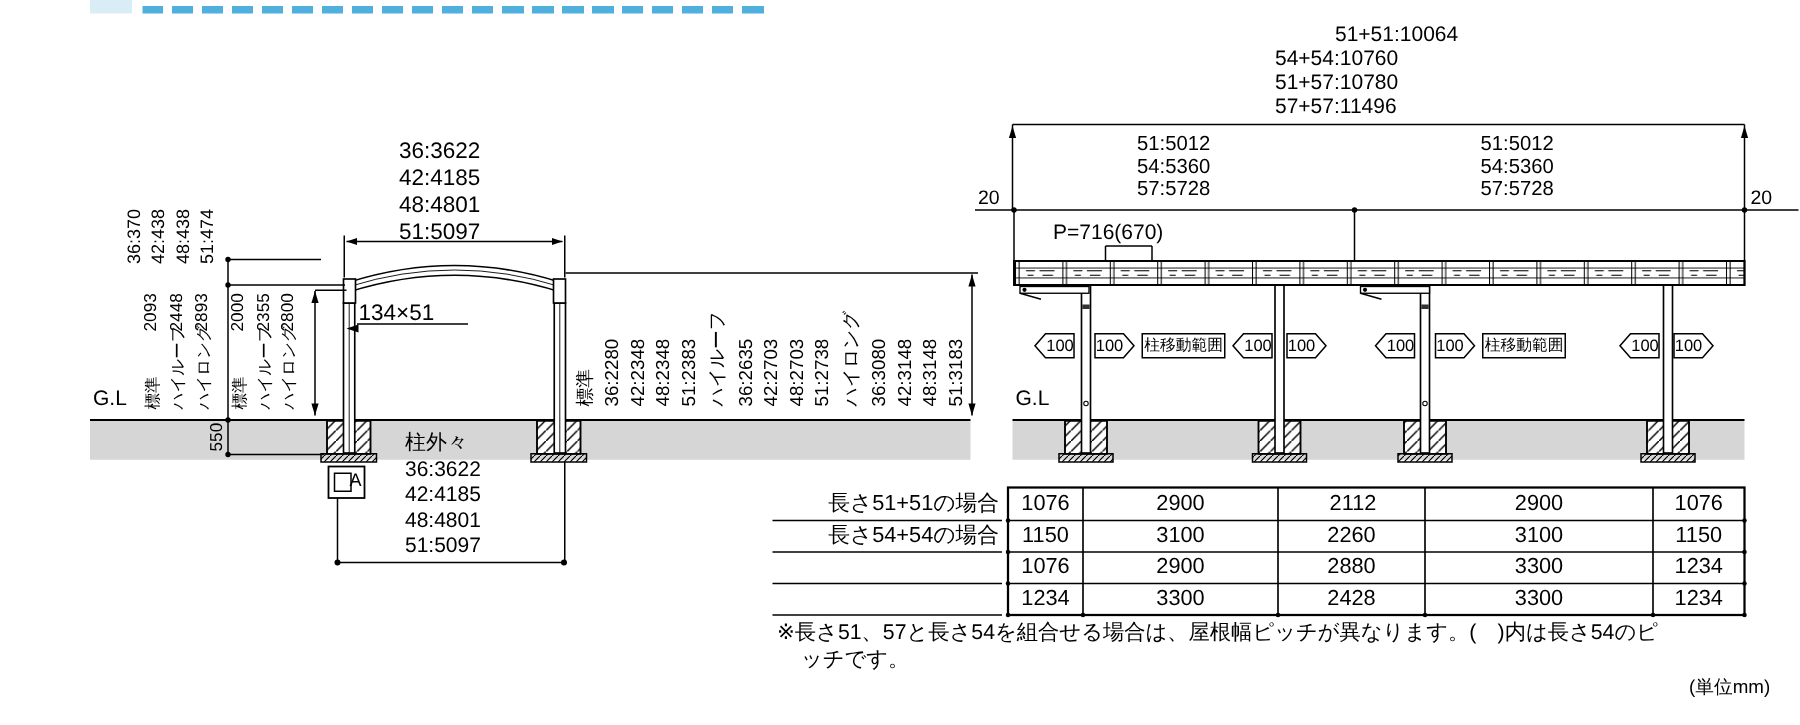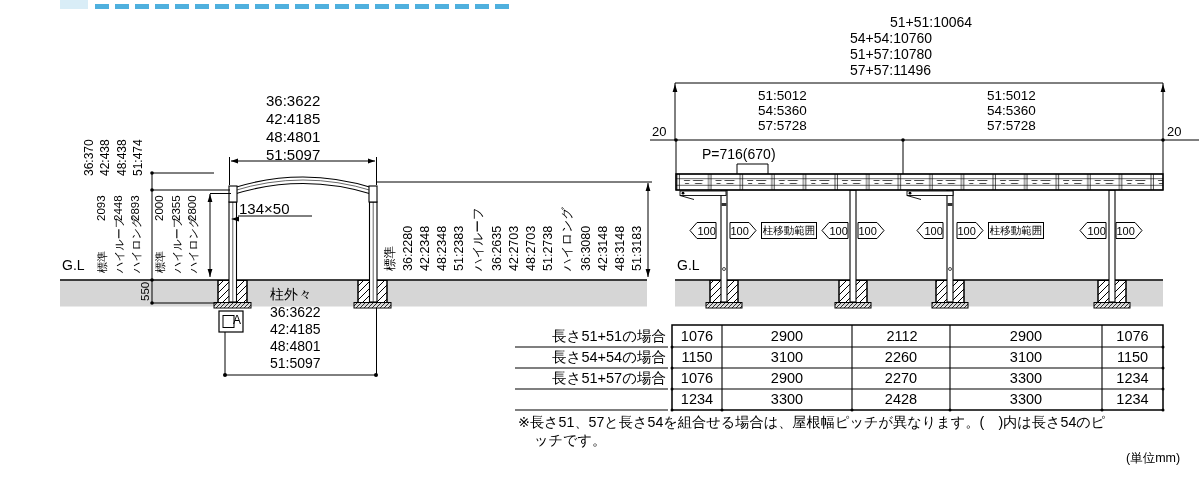--- a/index.html
+++ b/index.html
@@ -223,21 +223,21 @@
   <div class="rot" style="left:114px;top:273px;font-size:11px;">ハイルーフ</div>
   <div class="rot" style="left:131px;top:273px;font-size:11px;">ハイロング</div>
 
   <div class="rot" style="left:154px;top:221px;font-size:11.5px;">2000</div>
   <div class="rot" style="left:171px;top:221px;font-size:11.5px;">2355</div>
   <div class="rot" style="left:187px;top:221px;font-size:11.5px;">2800</div>
   <div class="rot" style="left:155px;top:273px;font-size:11px;">標準</div>
   <div class="rot" style="left:172px;top:273px;font-size:11px;">ハイルーフ</div>
   <div class="rot" style="left:188px;top:273px;font-size:11px;">ハイロング</div>
 
-  <div class="t" style="left:239px;top:200px;font-size:15px;">134×50</div>
+  <div class="t" style="left:239px;top:200px;font-size:15px;">134×51</div>
   <div class="t" style="left:62px;top:257px;font-size:14px;">G.L</div>
   <div class="rot" style="left:140px;top:301px;font-size:11.5px;">550</div>
 
   <div class="rot" style="left:384px;top:271px;font-size:12.5px;">標準</div>
   <div class="rot" style="left:402px;top:271px;font-size:12.5px;">36:2280</div>
   <div class="rot" style="left:419px;top:271px;font-size:12.5px;">42:2348</div>
   <div class="rot" style="left:436px;top:271px;font-size:12.5px;">48:2348</div>
   <div class="rot" style="left:453px;top:271px;font-size:12.5px;">51:2383</div>
   <div class="rot" style="left:472px;top:271px;font-size:12.5px;">ハイルーフ</div>
   <div class="rot" style="left:491px;top:271px;font-size:12.5px;">36:2635</div>
@@ -281,37 +281,36 @@
   <div class="t ctr" style="left:924.5px;top:225px;width:18px;font-size:11px;">100</div>
   <div class="t ctr" style="left:957.5px;top:225px;width:18px;font-size:11px;">100</div>
   <div class="t ctr" style="left:1087.5px;top:225px;width:18px;font-size:11px;">100</div>
   <div class="t ctr" style="left:1116.5px;top:225px;width:18px;font-size:11px;">100</div>
 
   <div class="rangebox" style="left:761px;top:222px;width:54px;height:15px;">柱移動範囲</div>
   <div class="rangebox" style="left:988px;top:222px;width:54px;height:15px;">柱移動範囲</div>
 
   <div class="t" style="left:510px;top:328px;width:156px;text-align:right;font-size:14.5px;">長さ51+51の場合</div>
   <div class="t" style="left:510px;top:349px;width:156px;text-align:right;font-size:14.5px;">長さ54+54の場合</div>
-  <div class="t" style="left:510px;top:370px;width:156px;text-align:right;font-size:14.5px;">長さ51+57の場合</div>
 
   <div class="t ctr" style="left:672px;top:328px;width:50px;font-size:14.5px;">1076</div>
   <div class="t ctr" style="left:722px;top:328px;width:130px;font-size:14.5px;">2900</div>
   <div class="t ctr" style="left:852px;top:328px;width:100px;font-size:14.5px;">2112</div>
   <div class="t ctr" style="left:950px;top:328px;width:152px;font-size:14.5px;">2900</div>
   <div class="t ctr" style="left:1102px;top:328px;width:61px;font-size:14.5px;">1076</div>
 
   <div class="t ctr" style="left:672px;top:349px;width:50px;font-size:14.5px;">1150</div>
   <div class="t ctr" style="left:722px;top:349px;width:130px;font-size:14.5px;">3100</div>
   <div class="t ctr" style="left:852px;top:349px;width:98px;font-size:14.5px;">2260</div>
   <div class="t ctr" style="left:950px;top:349px;width:152px;font-size:14.5px;">3100</div>
   <div class="t ctr" style="left:1102px;top:349px;width:61px;font-size:14.5px;">1150</div>
 
   <div class="t ctr" style="left:672px;top:370px;width:50px;font-size:14.5px;">1076</div>
   <div class="t ctr" style="left:722px;top:370px;width:130px;font-size:14.5px;">2900</div>
-  <div class="t ctr" style="left:852px;top:370px;width:98px;font-size:14.5px;">2270</div>
+  <div class="t ctr" style="left:852px;top:370px;width:98px;font-size:14.5px;">2880</div>
   <div class="t ctr" style="left:950px;top:370px;width:152px;font-size:14.5px;">3300</div>
   <div class="t ctr" style="left:1102px;top:370px;width:61px;font-size:14.5px;">1234</div>
 
   <div class="t ctr" style="left:672px;top:391px;width:50px;font-size:14.5px;">1234</div>
   <div class="t ctr" style="left:722px;top:391px;width:130px;font-size:14.5px;">3300</div>
   <div class="t ctr" style="left:852px;top:391px;width:98px;font-size:14.5px;">2428</div>
   <div class="t ctr" style="left:950px;top:391px;width:152px;font-size:14.5px;">3300</div>
   <div class="t ctr" style="left:1102px;top:391px;width:61px;font-size:14.5px;">1234</div>
 
   <div class="t" style="left:518px;top:414px;font-size:14.2px;">※長さ51、57と長さ54を組合せる場合は、屋根幅ピッチが異なります。(　)内は長さ54のピ</div>

